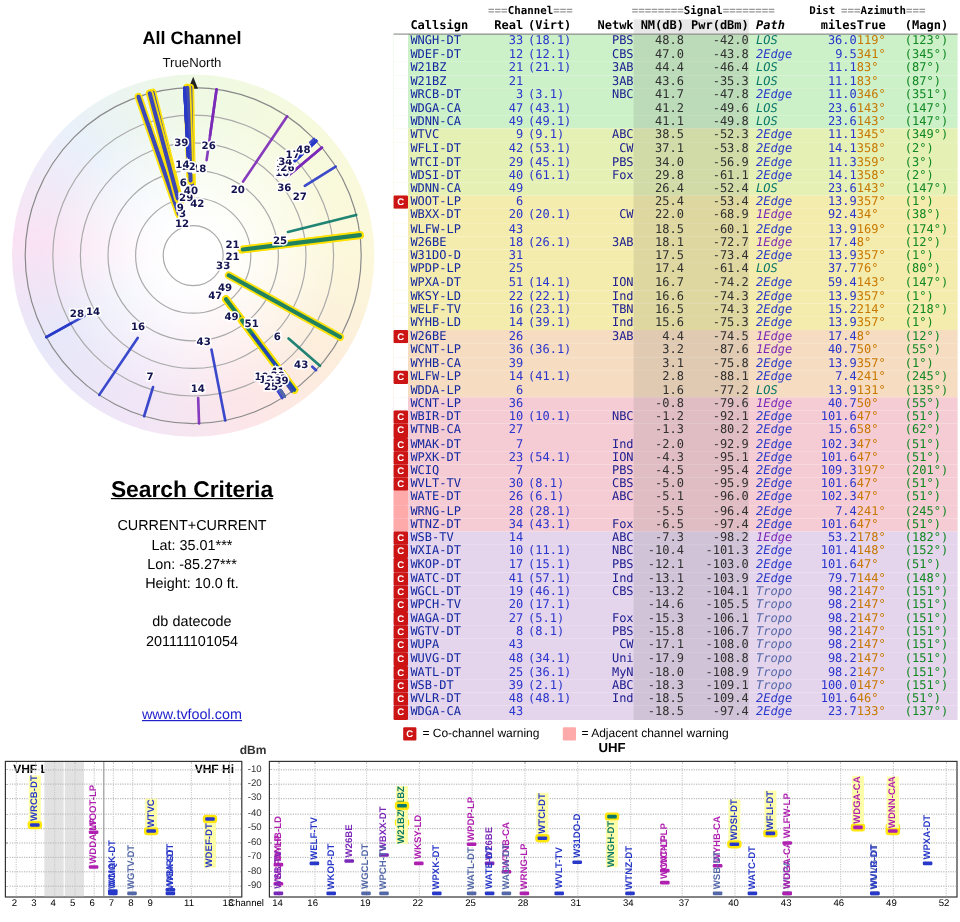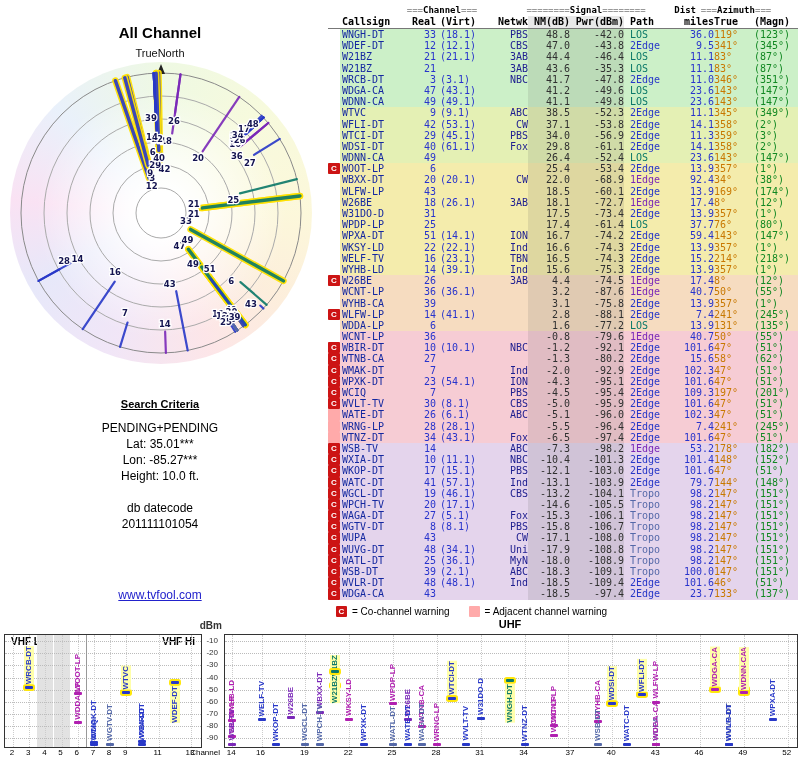--- a/index.html
+++ b/index.html
@@ -13,21 +13,21 @@
   #radar-wrap{left:10px;top:62px;width:302px;height:302px;}
   #radar-bg{position:absolute;inset:0;border-radius:50%;opacity:.62;
     background:conic-gradient(from 0deg,
       #e4f5d2 0deg,#f2f7c8 45deg,#faf3c4 90deg,#fbe4c6 125deg,#fbd6da 160deg,
       #e8d6f2 200deg,#d8daf6 240deg,#f6d0ec 275deg,#dce8f8 315deg,#e4f5d2 360deg);}
   #radar-fade{position:absolute;inset:0;border-radius:50%;
     background:radial-gradient(circle,#fff 0 22px,rgba(255,255,255,.85) 40px,rgba(255,255,255,0) 125px);}
   #radar-svg{position:absolute;inset:0;}
 
   #search-block{left:0;top:398px;width:320px;text-align:center;color:#000;}
-  #search-title{font-size:11px;font-weight:bold;text-decoration:underline;margin-bottom:10px;}
+  #search-title{font-size:19px;font-weight:bold;text-decoration:underline;margin-bottom:10px;}
   .search-line{font-size:12px;line-height:16px;}
   #datecode-block{margin-top:16px;}
   #site-link{left:0;top:588px;width:320px;text-align:center;font-size:12px;}
   #site-link a{color:#2222cc;text-decoration:underline;cursor:pointer;}
 
   
   #table-block{left:328px;top:5px;width:470px;font-family:"DejaVu Sans Mono","Liberation Mono",monospace;}
   .thead1{display:flex;font-size:9px;line-height:11px;white-space:pre;}
   .thead1 i{font-style:normal;color:#999;font-weight:bold;}
   .thead1 b{color:#000;}
@@ -35,21 +35,21 @@
   .thead2{display:flex;font-size:10px;line-height:12px;font-weight:bold;color:#000;border-bottom:1px solid #777;}
   .trow{display:flex;height:11.2px;line-height:11.2px;font-size:10px;white-space:pre;}
   .cell{display:block;height:100%;}
   .mk{width:12px;text-align:center;font-family:"Liberation Sans",sans-serif;font-size:8px;font-weight:bold;line-height:11px;background:#fff;}
   .cs{width:66px;padding-left:2px;color:#1428a0;}
   .re{width:28px;text-align:right;color:#2834cc;}
   .vi{width:44px;padding-left:4px;color:#2834cc;}
   .nw{width:38px;padding-left:6px;color:#202090;text-align:right;}
   .nm{width:42px;text-align:right;color:#303030;background:rgba(90,90,90,.14);}
   .pw{width:54px;text-align:right;color:#303030;background:rgba(90,90,90,.14);}
-  .pa{width:44px;padding-left:6px;}
+  .pa{width:44px;padding-left:6px;font-style:italic;}
   .mi{width:40px;text-align:right;color:#2834cc;}
   .tr{width:36px;text-align:left;color:#c87800;}
   .mg{width:44px;padding-left:4px;color:#118822;}
   .thead2 span{color:#000;}
   .warnC{background:#cc1414;color:#fff;border-radius:1px;}
   .warnA{background:#ffaaaa;color:#b01010;border-radius:1px;}
 
   
   #legend{left:336px;top:606px;display:flex;align-items:center;gap:5px;font-size:10px;color:#000;}
   .lgbox{width:11px;height:11px;display:inline-flex;align-items:center;justify-content:center;
@@ -207,21 +207,21 @@
       <text x="220.06055642332643" y="260.34393121782057" text-anchor="middle" font-size="8.5" font-weight="bold" fill="#141450" stroke="#ffffff" stroke-width="2.5" paint-order="stroke" font-family="&quot;DejaVu Sans&quot;,sans-serif">48</text>
       <text x="215.9496619335006" y="263.1941011168826" text-anchor="middle" font-size="8.5" font-weight="bold" fill="#141450" stroke="#ffffff" stroke-width="2.5" paint-order="stroke" font-family="&quot;DejaVu Sans&quot;,sans-serif">25</text>
       <text x="224.58374266265864" y="258.12863493869315" text-anchor="middle" font-size="8.5" font-weight="bold" fill="#141450" stroke="#ffffff" stroke-width="2.5" paint-order="stroke" font-family="&quot;DejaVu Sans&quot;,sans-serif">39</text>
       <text x="242.86616656144878" y="65.2858741670519" text-anchor="middle" font-size="8.5" font-weight="bold" fill="#141450" stroke="#ffffff" stroke-width="2.5" paint-order="stroke" font-family="&quot;DejaVu Sans&quot;,sans-serif">48</text>
       <text x="240.99045807977015" y="244.75409707331747" text-anchor="middle" font-size="8.5" font-weight="bold" fill="#141450" stroke="#ffffff" stroke-width="2.5" paint-order="stroke" font-family="&quot;DejaVu Sans&quot;,sans-serif">43</text>
     </svg>
 </div>
 
 <div id="search-block" class="abs">
   <div id="search-title">Search Criteria</div>
-  <div class="search-line">PENDING+PENDING</div>
+  <div class="search-line">CURRENT+CURRENT</div>
   <div class="search-line">Lat: 35.01***</div>
   <div class="search-line">Lon: -85.27***</div>
   <div class="search-line">Height: 10.0 ft.</div>
   <div id="datecode-block">
     <div class="search-line">db datecode</div>
     <div class="search-line">201111101054</div>
   </div>
 </div>
 
 <div id="site-link" class="abs">

